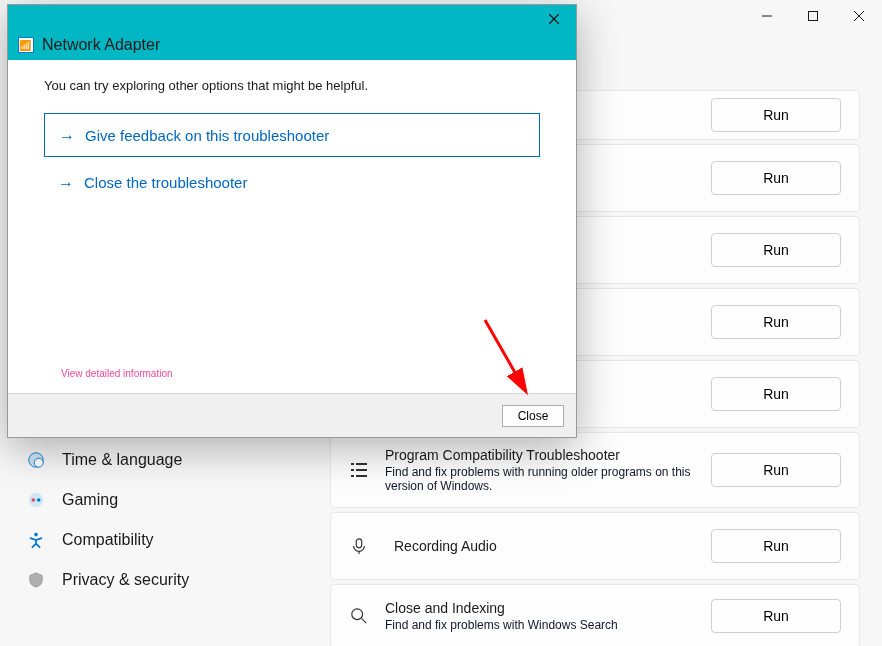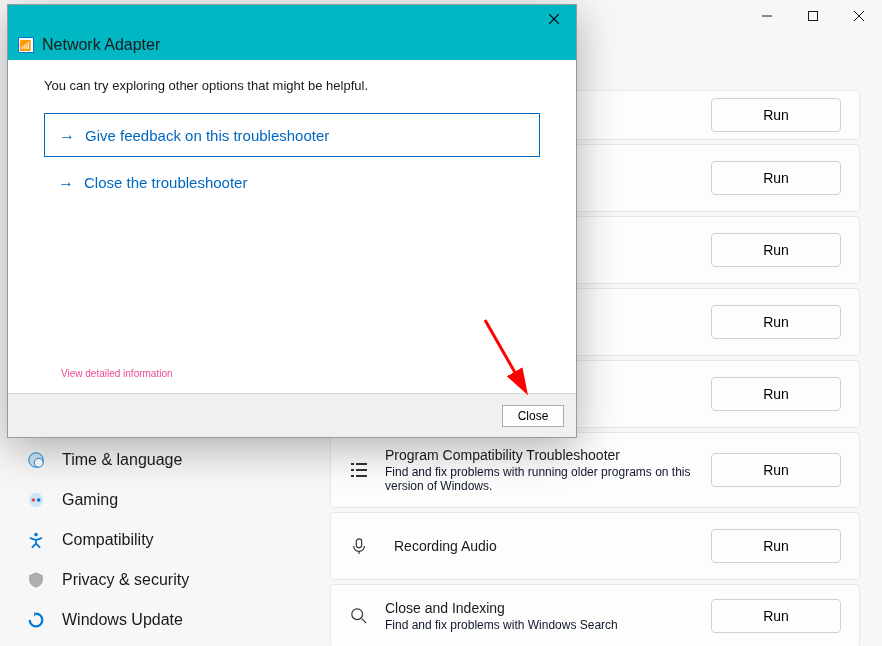--- a/index.html
+++ b/index.html
@@ -170,29 +170,20 @@
       <span class="sidebar-label">Compatibility</span>
     </div>
     <div class="sidebar-item">
       <span class="sidebar-icon">
         <svg viewBox="0 0 20 20" width="18" height="18">
             <path d="M10 2 L17 5 L17 10 Q17 16 10 18 Q3 16 3 10 L3 5 Z" fill="#b0b0b0" stroke="#707070" stroke-width="0.5"></path>
           </svg>
       </span>
       <span class="sidebar-label">Privacy &amp; security</span>
     </div>
-    <div class="sidebar-item">
-      <span class="sidebar-icon">
-        <svg viewBox="0 0 20 20" width="18" height="18">
-            <path d="M10 3 A7 7 0 1 1 3 10" fill="none" stroke="#0078d4" stroke-width="2.5"></path>
-            <path d="M8 1 L11 3 L8 6" fill="#0078d4"></path>
-          </svg>
-      </span>
-      <span class="sidebar-label">Windows Update</span>
-    </div>
   </div>
 </div>
 
 <div class="modal">
   <div class="modal-titlebar">
     <div class="modal-close">
       <svg viewBox="0 0 10 10" width="10" height="10">
           <line x1="0" y1="0" x2="10" y2="10" stroke="#000" stroke-width="1.2"></line>
           <line x1="10" y1="0" x2="0" y2="10" stroke="#000" stroke-width="1.2"></line>
         </svg>

